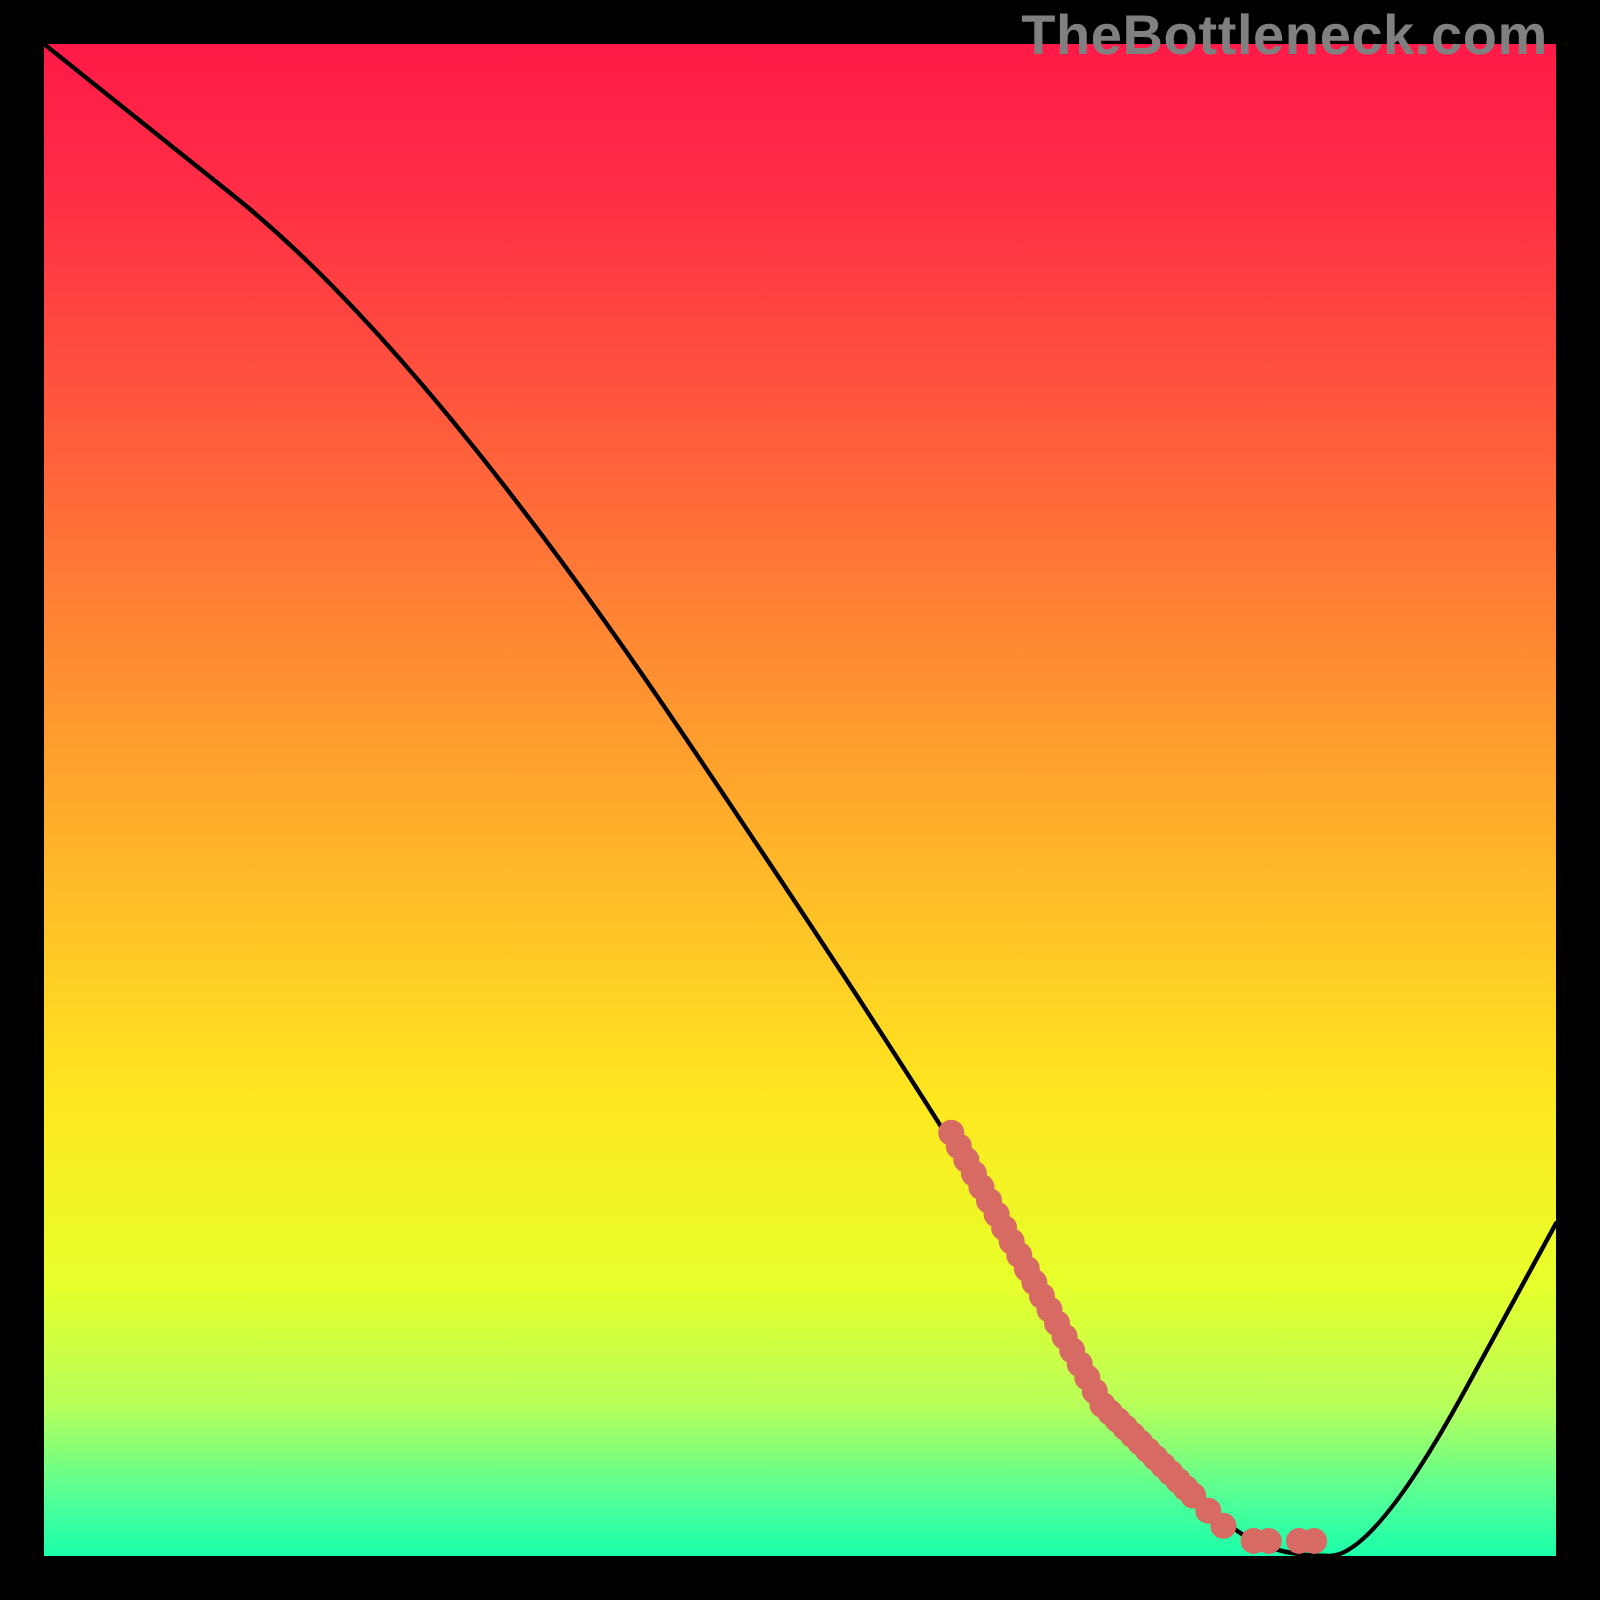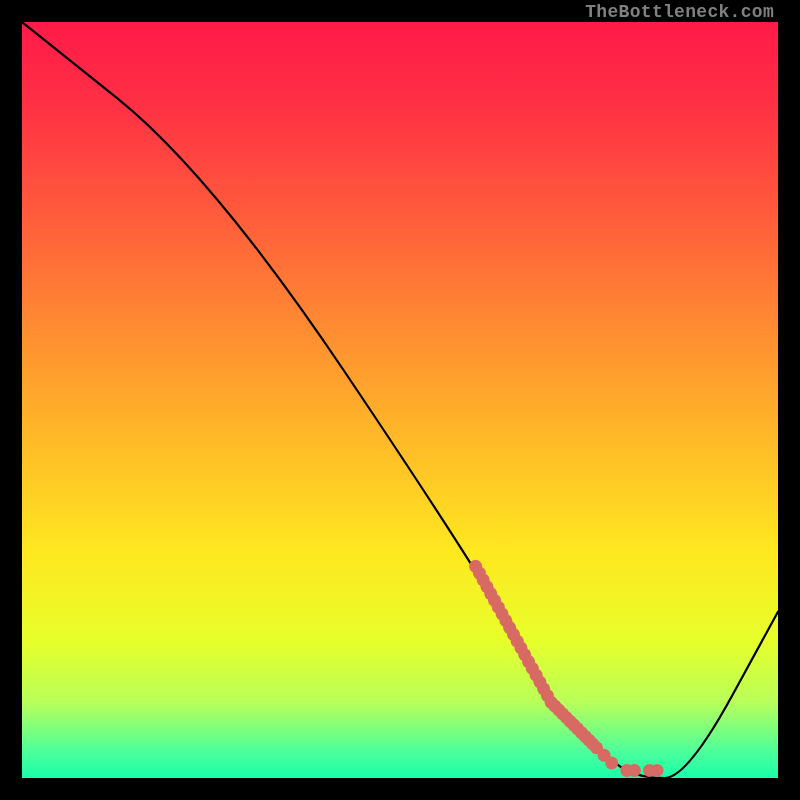--- a/index.html
+++ b/index.html
@@ -24,22 +24,22 @@
     left: 22px;
     top: 22px;
     width: 756px;   
     height: 756px;
     overflow: hidden;
   }
   .watermark {
     position: absolute;
     top: 2px;
     right: 26px;
-    font-family: Liberation Mono, monospace;
-    font-size: 18px;
+    font-family: Liberation Sans, sans-serif;
+    font-size: 28px;
     font-weight: 600;
     color: #808080;
     letter-spacing: 0.3px;
     pointer-events: none;
   }
   svg {
     display: block;
   }
 </style>
 </head>

